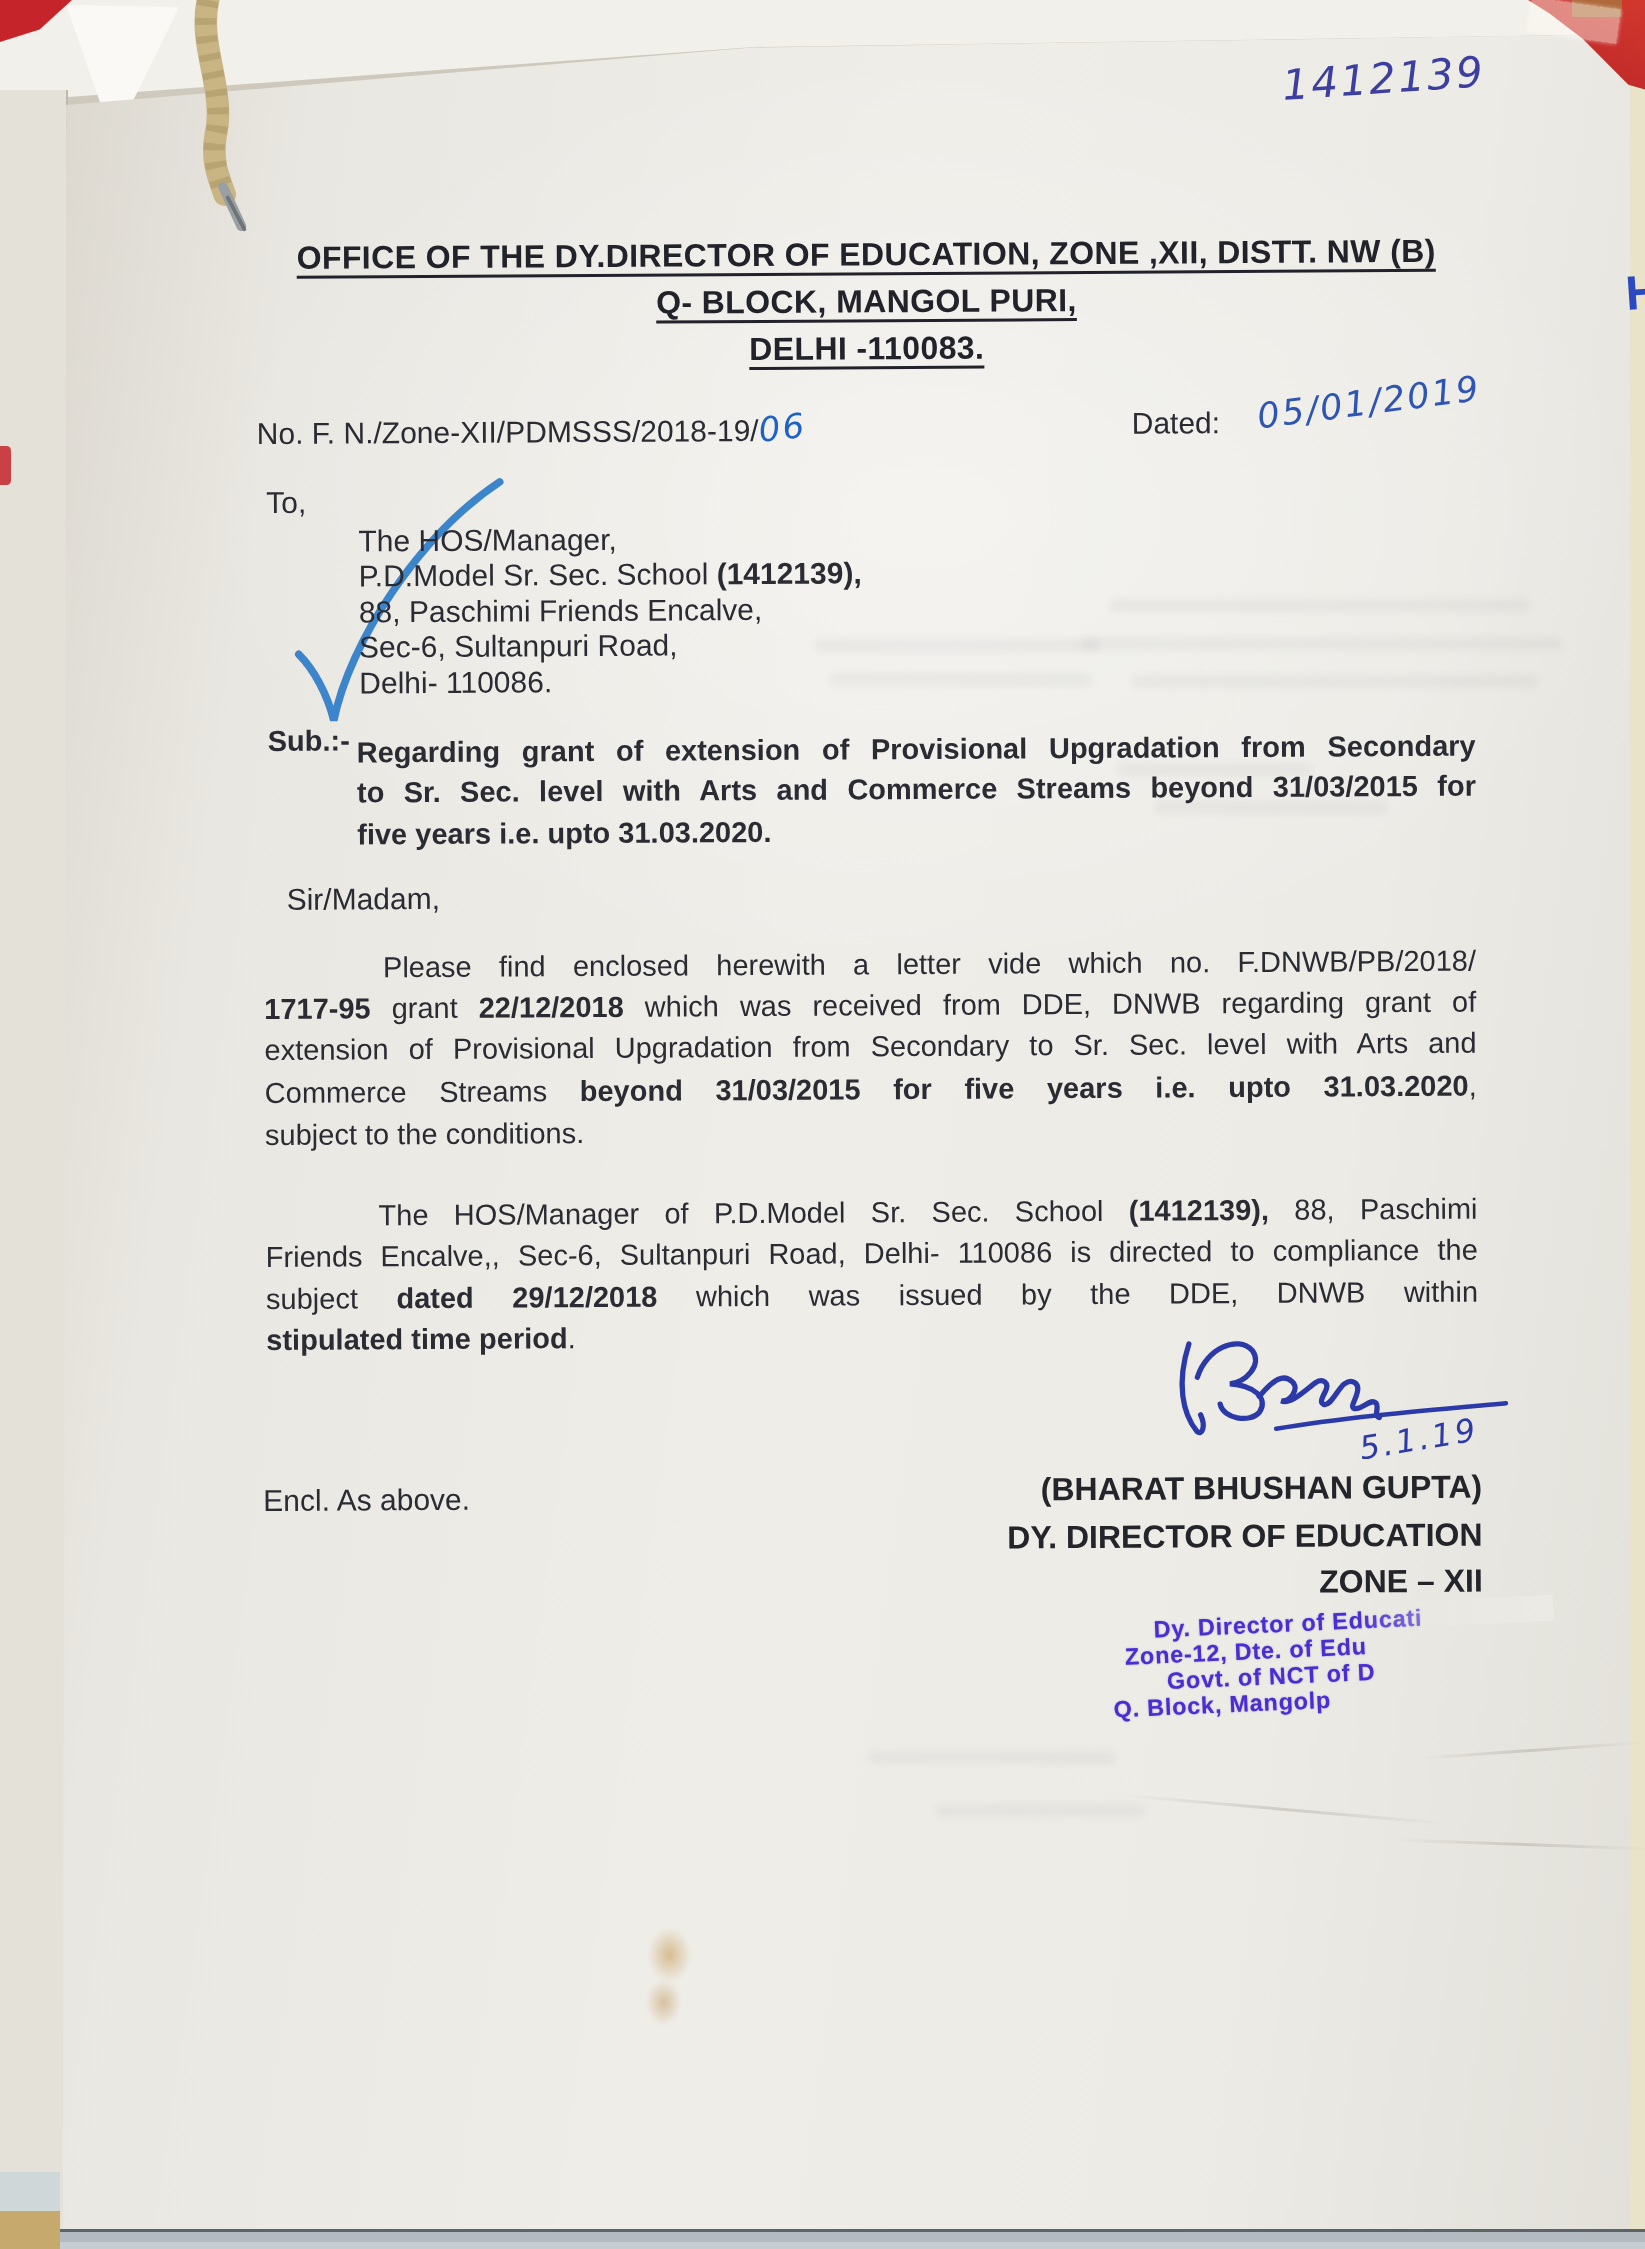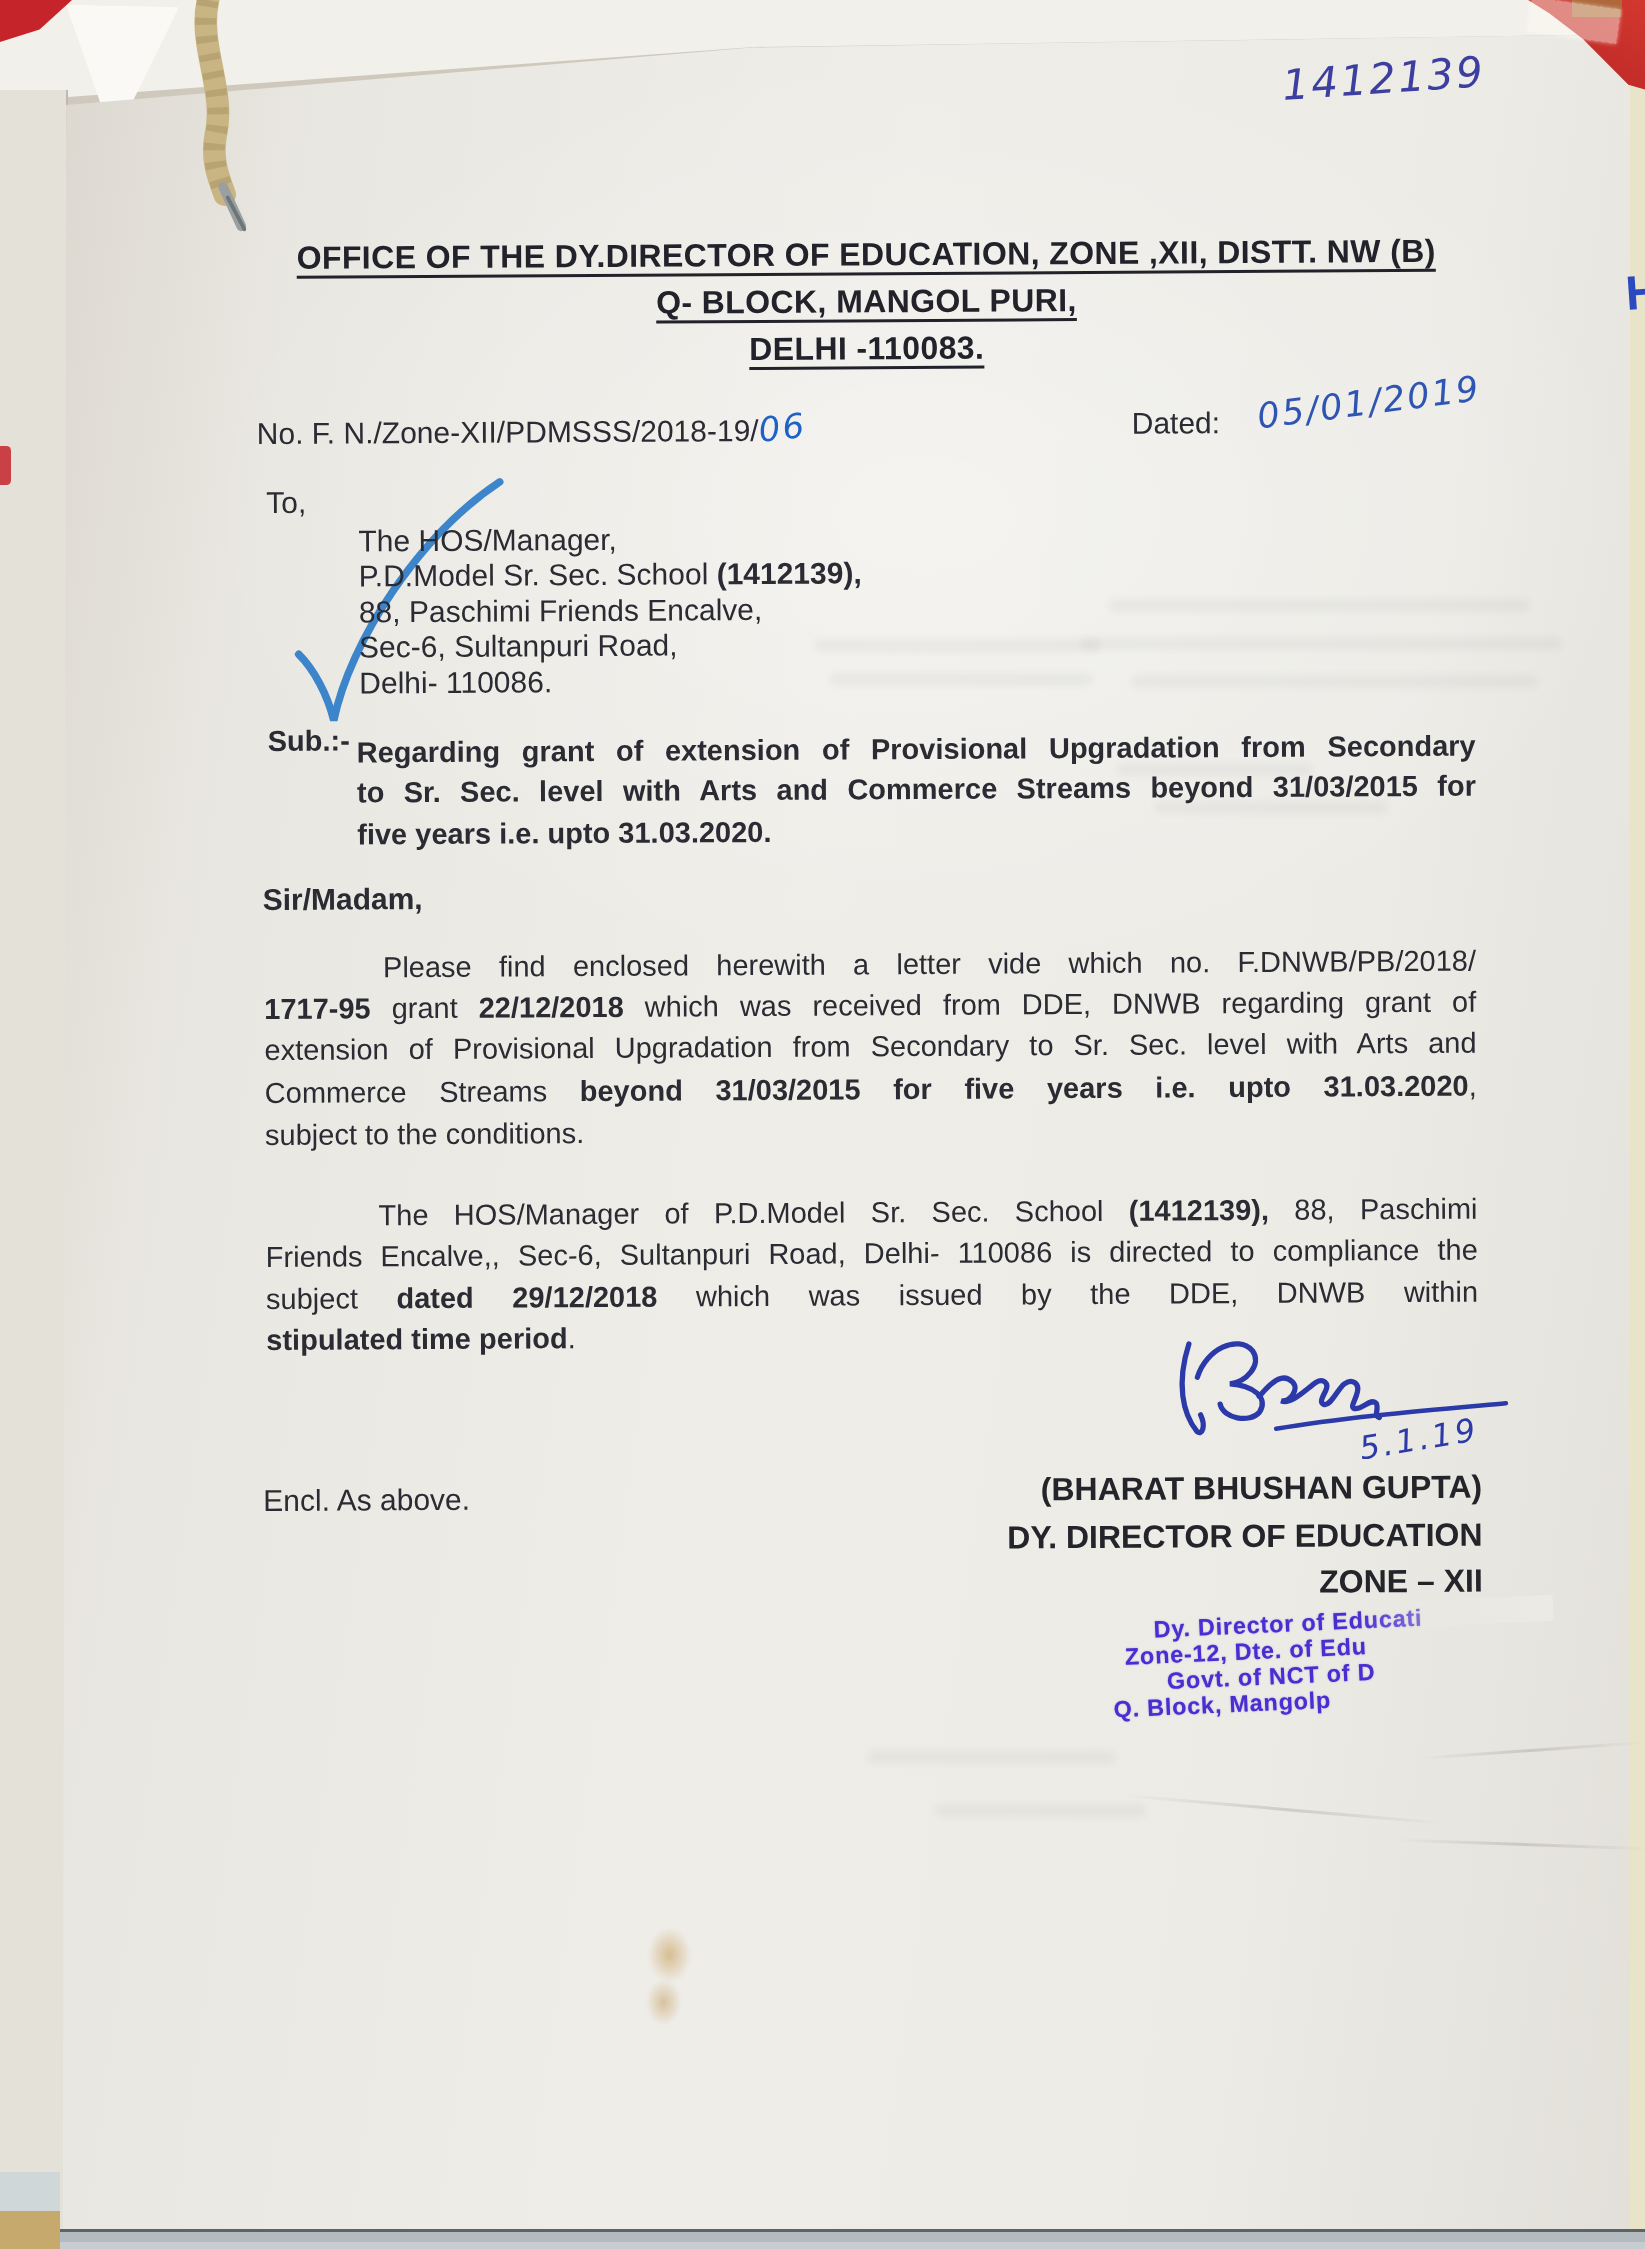--- a/index.html
+++ b/index.html
@@ -135,21 +135,21 @@
     <div class="abs t40" style="left:362px;top:560px;"><span>P.D.Model Sr. Sec. School </span><span style="font-weight: bold;">(1412139),</span></div>
     <div class="abs t40" style="left:362px;top:596px;">88, Paschimi Friends Encalve,</div>
     <div class="abs t40" style="left:362px;top:631px;">Sec-6, Sultanpuri Road,</div>
     <div class="abs t40" style="left:362px;top:667px;">Delhi- 110086.</div>
 
     <div class="abs bold" style="left:270px;top:713px;font-size:29px;margin-top:12px;">Sub.:-</div>
     <div class="abs subline" style="top:737px;">Regarding grant of extension of Provisional Upgradation from Secondary</div>
     <div class="abs subline" style="top:777px;">to Sr. Sec. level with Arts and Commerce Streams beyond 31/03/2015 for</div>
     <div class="abs subline subline-last" style="top:819px;">five years i.e. upto 31.03.2020.</div>
 
-    <div class="abs t40" style="left:264px;top:883px;font-weight:bold;">Sir/Madam,</div>
+    <div class="abs t40" style="left:288px;top:883px;">Sir/Madam,</div>
 
     <div class="abs jl" style="top:952px;padding-left:119px;width:1093px;"><span>Please find enclosed herewith a letter vide which no. F.DNWB/PB/2018/</span></div>
     <div class="abs jl" style="top:993px;"><span style="font-weight: bold;">1717-95</span><span> grant </span><span style="font-weight: bold;">22/12/2018</span><span> which was received from DDE, DNWB regarding grant of</span></div>
     <div class="abs jl" style="top:1034px;"><span>extension of Provisional Upgradation from Secondary to Sr. Sec. level with Arts and</span></div>
     <div class="abs jl" style="top:1077px;"><span>Commerce Streams </span><span style="font-weight: bold;">beyond 31/03/2015 for five years i.e. upto 31.03.2020</span><span>,</span></div>
     <div class="abs jl jl-last" style="top:1119px;"><span>subject to the conditions.</span></div>
 
     <div class="abs jl" style="top:1200px;padding-left:113px;width:1099px;"><span>The HOS/Manager of P.D.Model Sr. Sec. School </span><span style="font-weight: bold;">(1412139),</span><span> 88, Paschimi</span></div>
     <div class="abs jl" style="top:1241px;"><span>Friends Encalve,, Sec-6, Sultanpuri Road, Delhi- 110086 is directed to compliance the</span></div>
     <div class="abs jl" style="top:1283px;"><span>subject </span><span style="font-weight: bold;">dated 29/12/2018</span><span> which was issued by the DDE, DNWB within</span></div>

